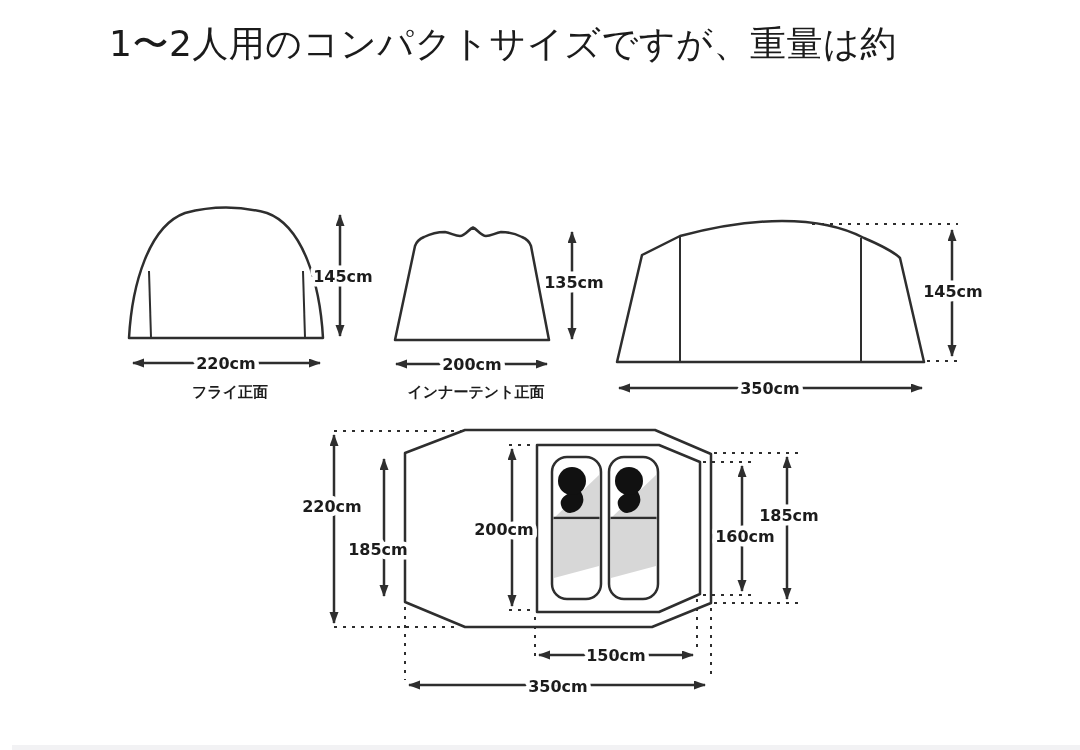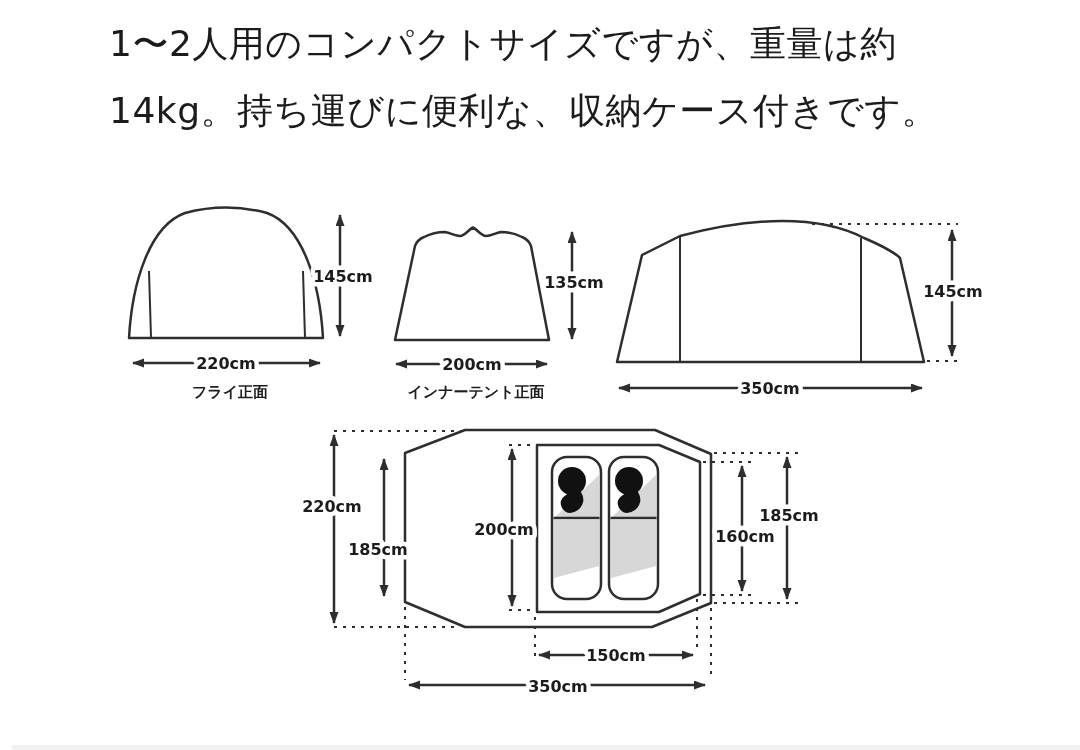--- a/index.html
+++ b/index.html
@@ -16,21 +16,20 @@
   .dim{stroke:#2e2e2e;stroke-width:2.5;}
   .dashed{stroke:#2e2e2e;stroke-width:2;stroke-dasharray:3 6;fill:none;}
 </style>
 </head>
 <body>
 
 <div class="page">
 
   <div class="description">
     <div>1〜2人用のコンパクトサイズですが、重量は約</div>
-    <div>14kg。持ち運びに便利な、収納ケース付きです。</div>
   </div>
 
   <svg class="diagram-svg" width="1080" height="750" viewBox="0 0 1080 750" xmlns="http://www.w3.org/2000/svg">
     <defs>
       <marker id="ah" markerUnits="userSpaceOnUse" markerWidth="13" markerHeight="10" refX="11" refY="4.5" orient="auto-start-reverse">
         <path d="M0,0 L12,4.5 L0,9 Z" fill="#2e2e2e"></path>
       </marker>
     </defs>
 
     <g>

